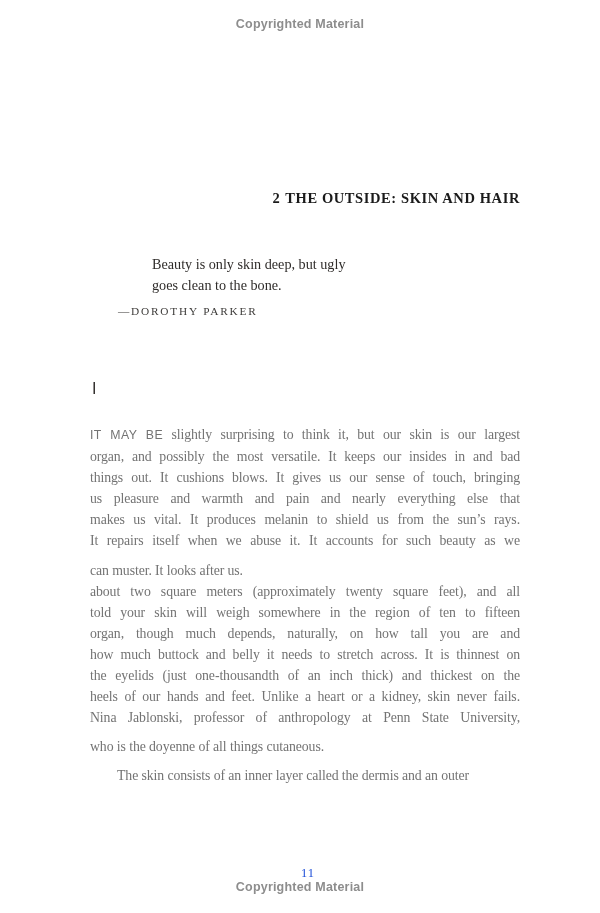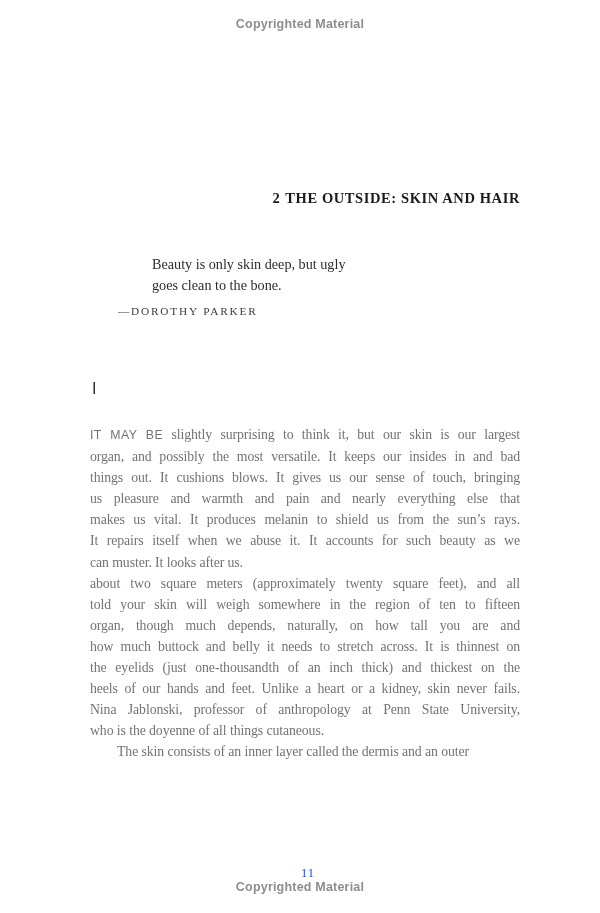--- a/index.html
+++ b/index.html
@@ -71,21 +71,21 @@
     width: 430px;
     font-size: 13.8px;
     line-height: 21.1px;
     letter-spacing: -0.1px;
     color: #737373;
   }
   .bline {
     text-align: justify;
     text-align-last: justify;
   }
-  .bline.lastline { text-align-last: left; }
+  .bline.lastline { text-align-last: left; margin-top: 8px; }
   .bline.indent { text-indent: 27px; }
   .leadin {
     font-family: "Liberation Sans", sans-serif;
     font-size: 12.3px;
     letter-spacing: 0.4px;
   }
   .page-number {
     position: absolute;
     left: 0;
     width: 100%;

